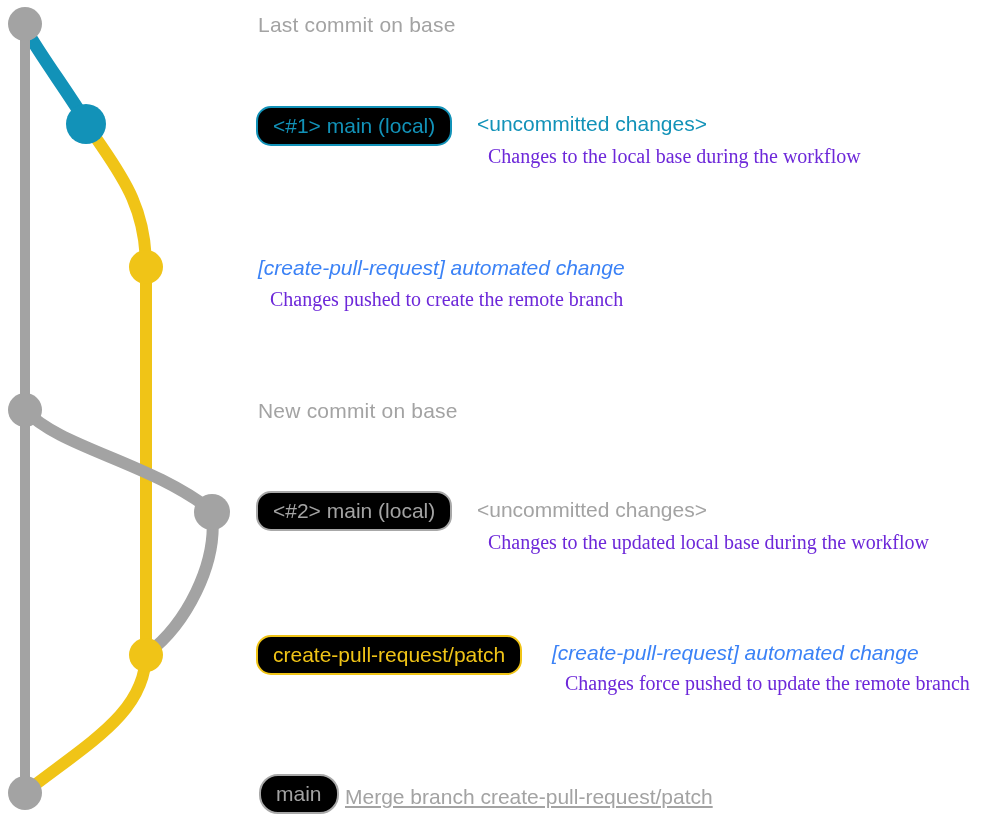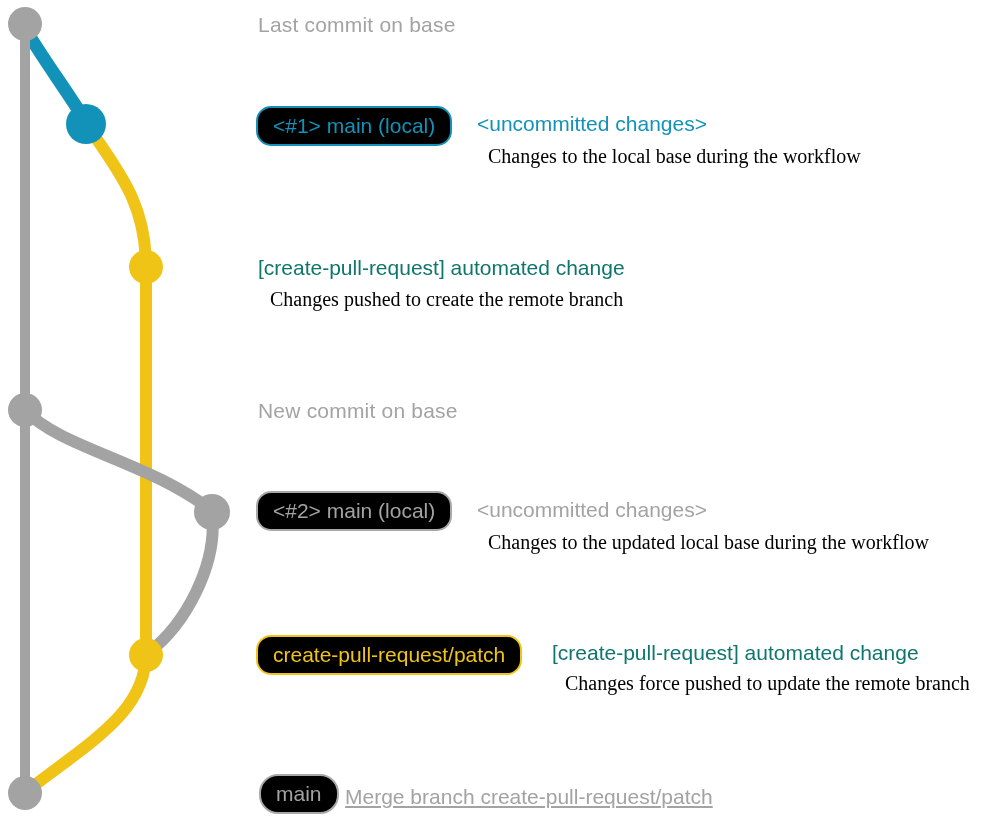--- a/index.html
+++ b/index.html
@@ -29,26 +29,26 @@
     line-height:1.15;
     background:#000000;
   }
   .badge.blue   { color:#1292b8; border-color:#1292b8; }
   .badge.gray   { color:#a3a3a3; border-color:#a8a8a8; }
   .badge.yellow { color:#f0c417; border-color:#f0c417; }
 
   .event { font-size:21px; }
   .event.blue   { color:#1292b8; }
   .event.gray   { color:#a3a3a3; }
-  .event.yellow { color:#0f766e; }
+  .event.yellow { color:#3b82f6;font-style:italic; }
 
   .desc {
     font-family:"Liberation Serif", serif;
     font-size:20px;
-    color:#000000;
+    color:#6d28d9;
   }
 </style>
 </head>
 <body>
 
 <div id="canvas">
 
   <svg class="graph" width="981" height="827" viewBox="0 0 981 827">
 
     <path d="M88,126 C115,168 146,200 146,267 L146,653 C146,712 90,742 27,791" fill="none" stroke="#f0c417" stroke-width="12" stroke-linecap="round"></path>

